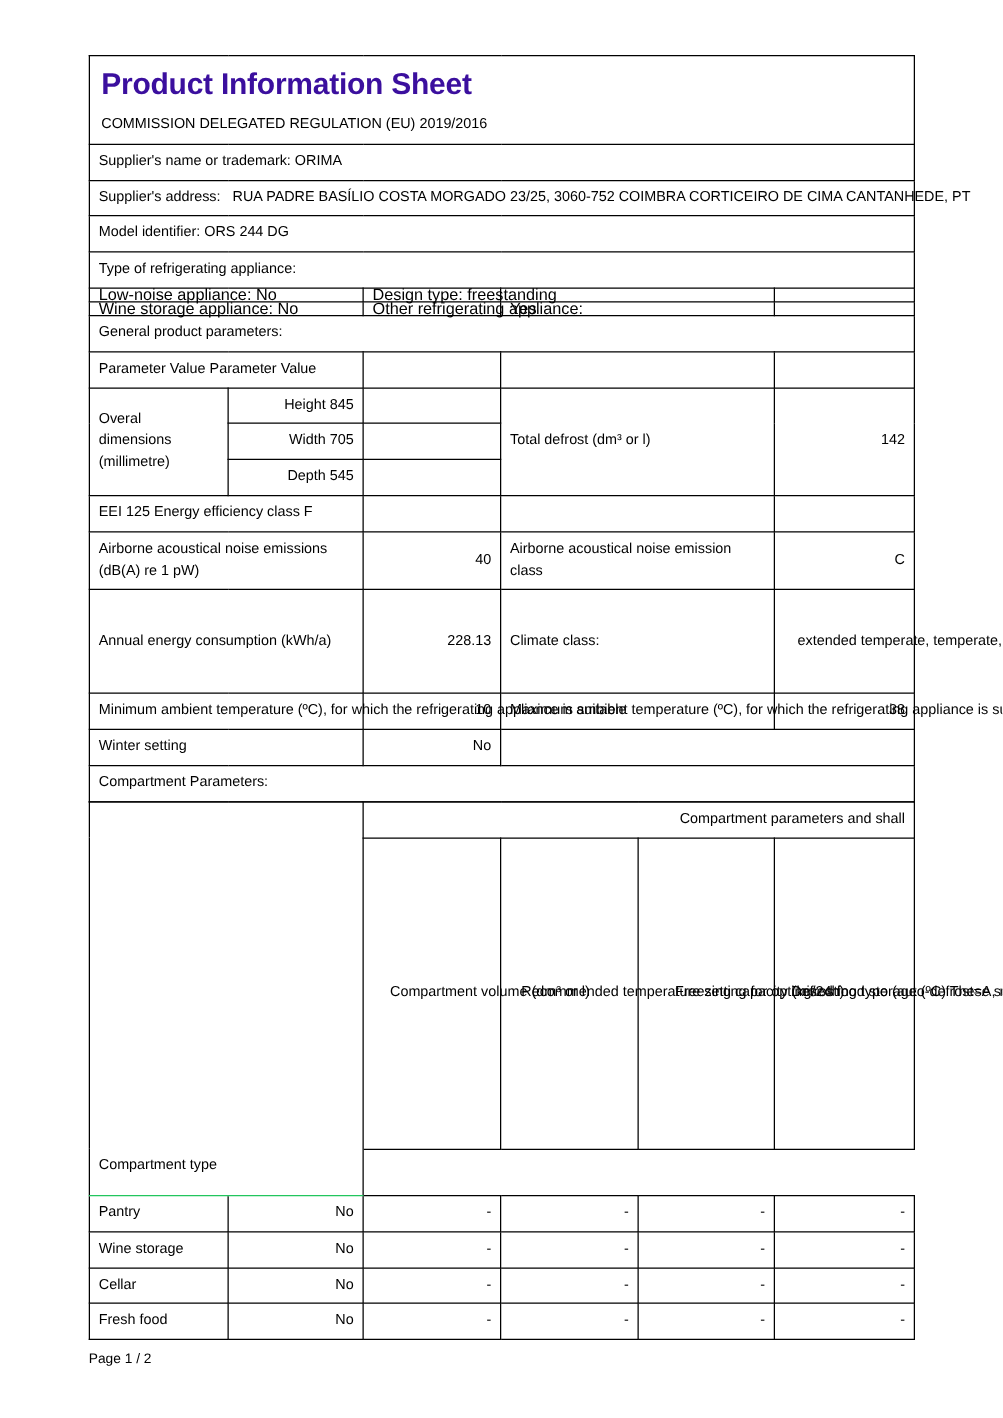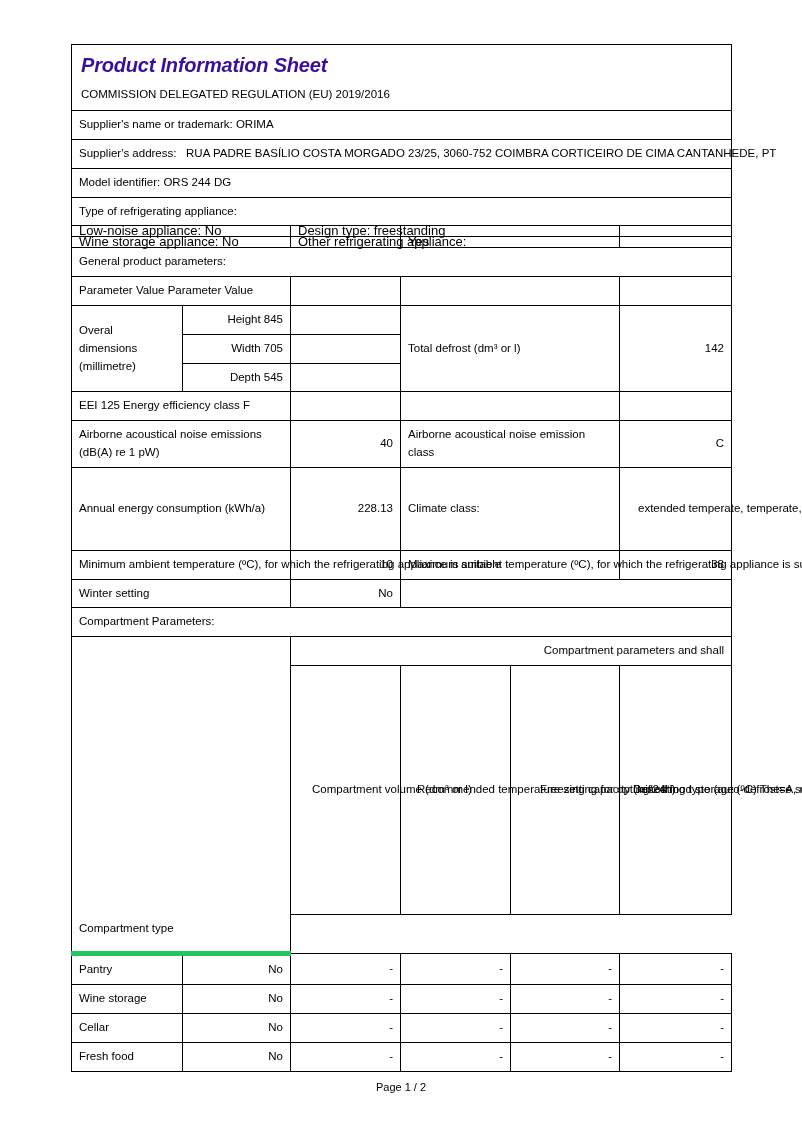--- a/index.html
+++ b/index.html
@@ -38,27 +38,26 @@
     overflow: visible;
     white-space: nowrap;
   }
   td.wrap { white-space: normal; }
   .title-cell {
     border-bottom: 1px solid #000 !important;
     padding: 9px 9px 8px 9px !important;
   }
   .doc-title {
     color: #3b0f9e;
-    font-size: 20px;
+    font-size: 24px;
     font-weight: bold;
     letter-spacing: -0.2px;
     line-height: 1.15;
     margin: 0 0 9px 0;
     white-space: nowrap;
-    font-style: italic;
   }
   .regulation {
     font-size: 11.5px;
     color: #000;
     line-height: 1.4;
     white-space: nowrap;
   }
   .b { font-weight: normal; }
   .c { text-align: right; }
   .addr {
@@ -83,21 +82,21 @@
     font-size: 11.5px;
     white-space: normal;
     vertical-align: middle;
   }
   .tallcell { height: 238px; }
   .footer {
     position: absolute;
     left: 71px;
     top: 1081px;
     width: 660px;
-    text-align: center;
+    text-align: left;
     font-size: 11px;
     color: #000;
   }
   .dimlabel { line-height: 1.85; }
 </style>
 </head>
 <body>
 
 <div class="page">
   <div class="sheet">
@@ -271,21 +270,21 @@
         </td>
         <td class="colhead">
           <div style="padding:0 22px">Freezing capacity (kg/24h)</div>
         </td>
         <td class="colhead">
           <div style="padding:0 6px">Defrosting type (auto-defrost=A, manual defrost=M)</div>
         </td>
       </tr>
 
       <tr>
-        <td colspan="2" style="border-top:none;border-bottom:5px solid #22c55e;padding-bottom:14px">Compartment type</td>
+        <td colspan="2" style="border-top:none;border-bottom:1px solid #22c55e;padding-bottom:14px">Compartment type</td>
       </tr>
 
       <tr>
         <td>Pantry</td>
         <td class="c">No</td>
         <td class="c">-</td>
         <td class="c">-</td>
         <td class="c">-</td>
         <td class="c">-</td>
       </tr>

